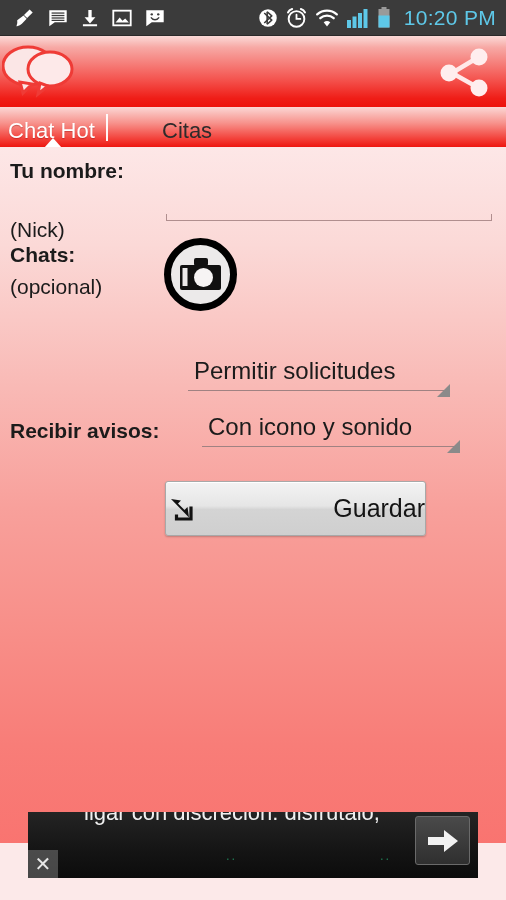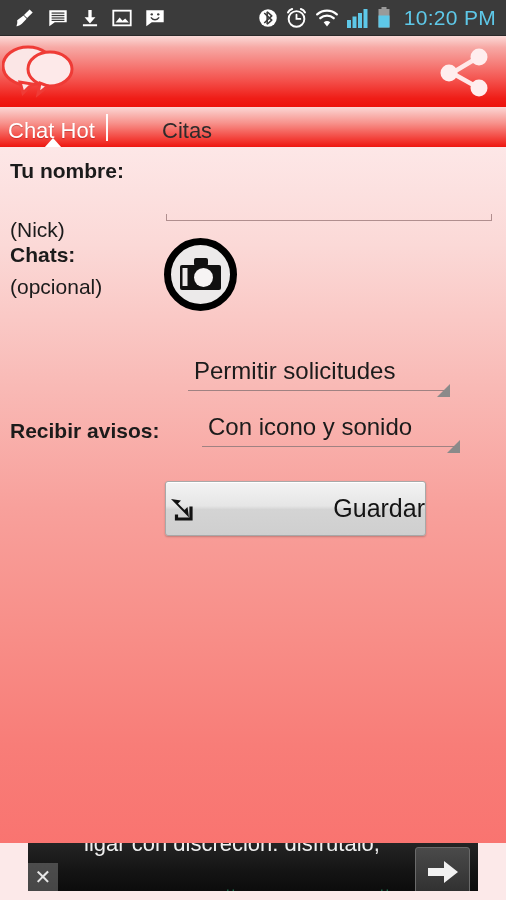--- a/index.html
+++ b/index.html
@@ -267,23 +267,23 @@
   }
   #save-label {
     font-size: 25px;
     color: #141414;
   }
 
   
   #ad-banner {
     position: absolute;
     left: 28px;
-    top: 843px;
+    top: 812px;
     width: 450px;
-    height: 48px;
+    height: 66px;
     background: linear-gradient(to bottom, #242424 0%, #141414 60%, #0c0c0c 100%);
     overflow: hidden;
     text-decoration: underline;
   }
   #ad-text {
     position: absolute;
     left: 56px;
     top: -12px;
     width: 330px;
     font-size: 22px;

